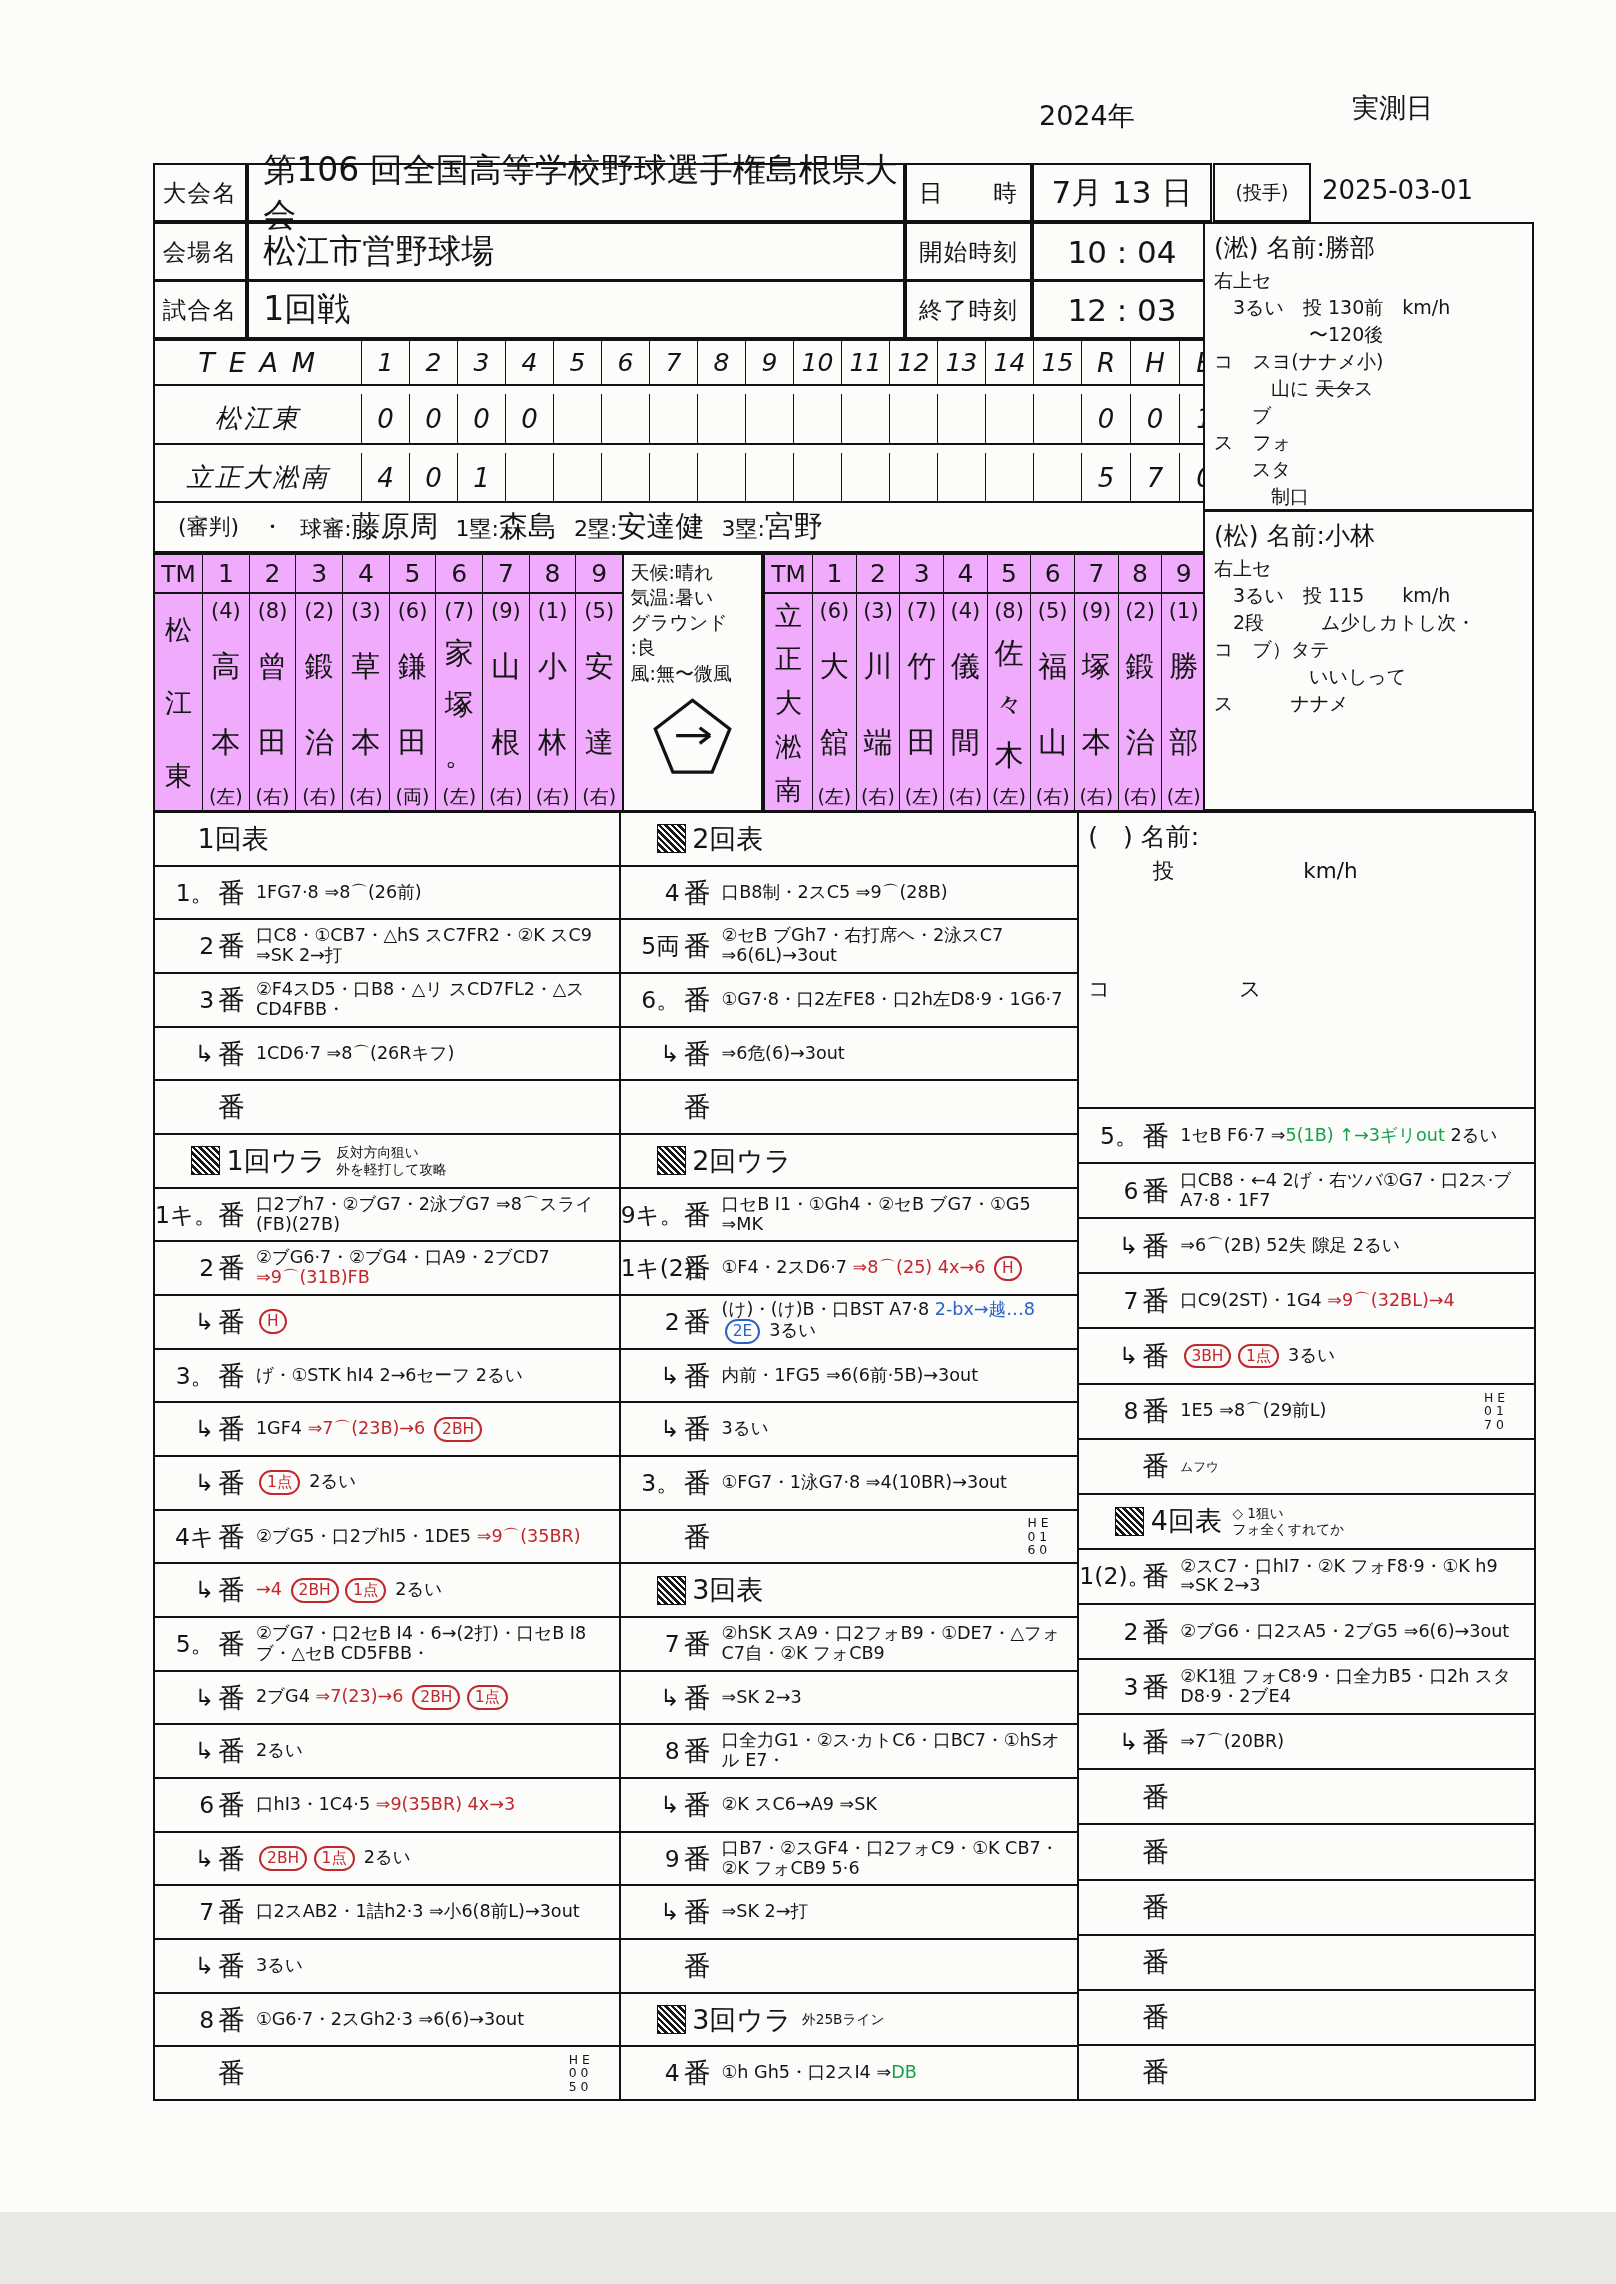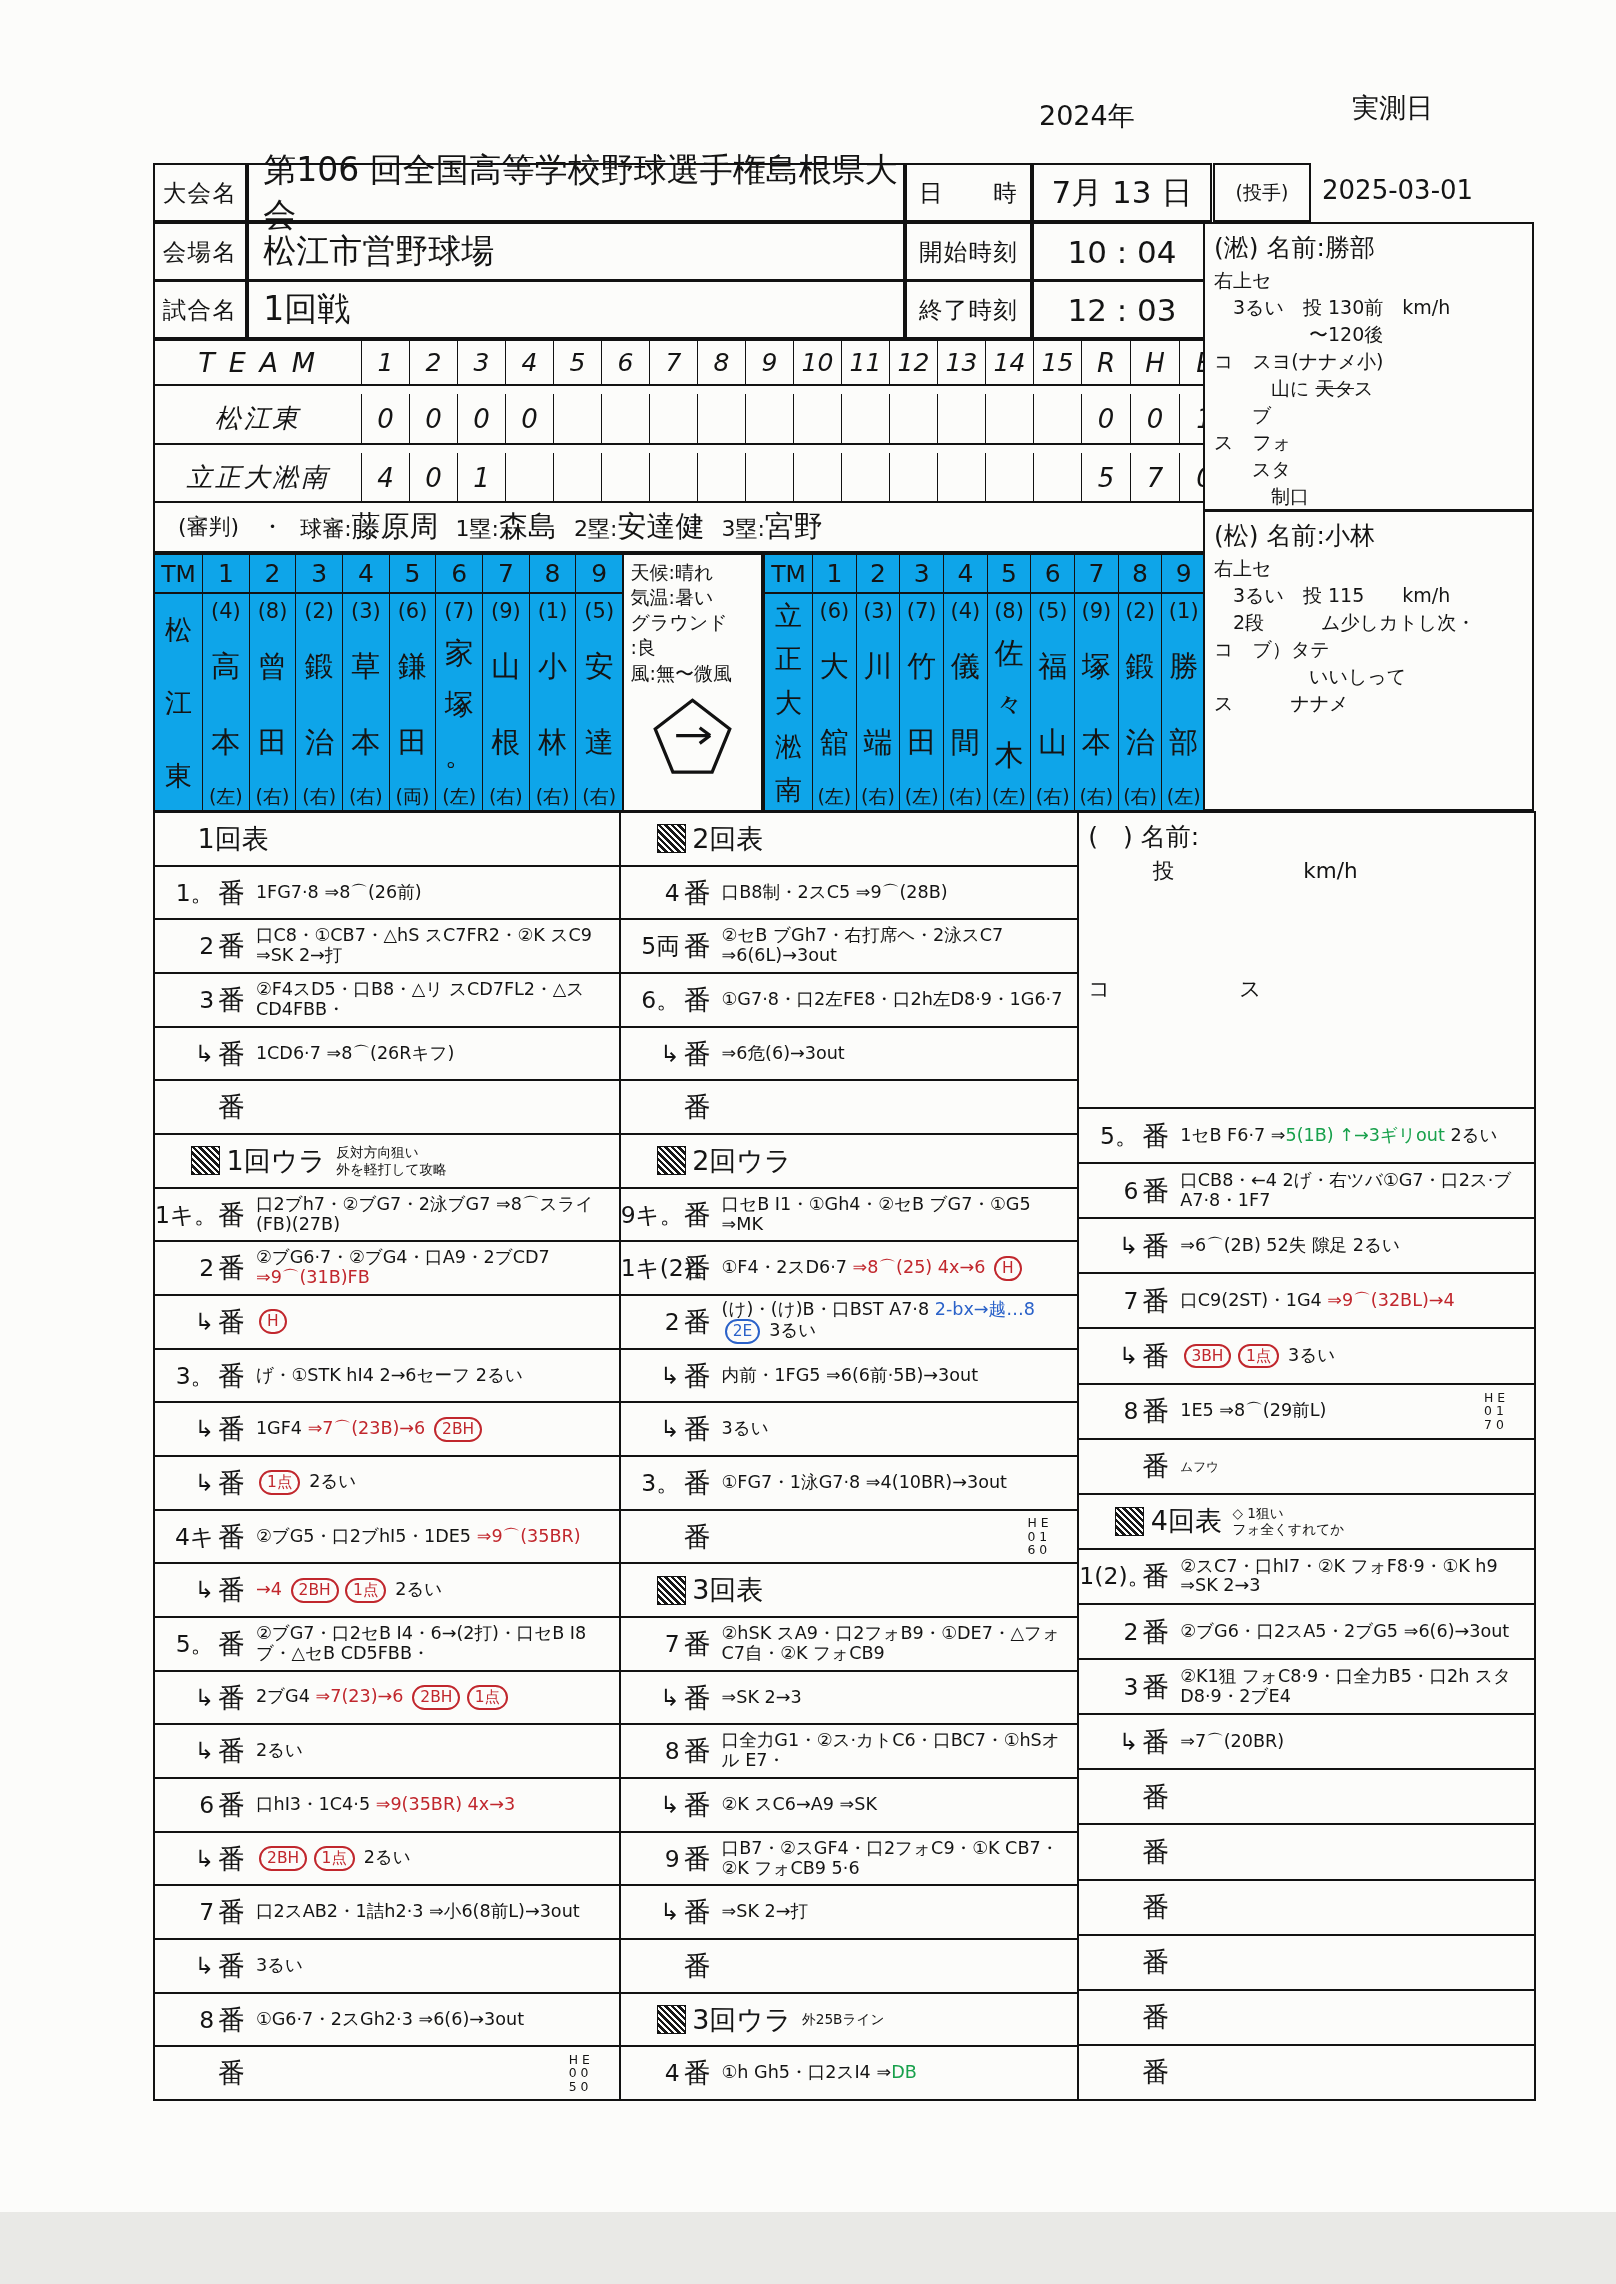--- a/index.html
+++ b/index.html
@@ -36,21 +36,21 @@
   .sb-rhe{width:49px;flex:none;font-size:26px;}
   .sb-row:not(.sb-head) .sb-cell{font-size:26px;margin-top:8px;}
 
   
   #umpires{position:absolute;left:0;top:340px;width:1077px;height:50px;border:2px solid #121212;border-top:none;
            box-sizing:border-box;display:flex;align-items:center;padding:0 23px;gap:17px;white-space:nowrap;overflow:hidden;}
   #umpires .role{font-size:22px;}
   #umpires .uname{font-size:29px;}
 
   
-  .lu{position:absolute;top:390px;height:259px;border:2px solid #121212;box-sizing:border-box;background:#0ea5e9;}
+  .lu{position:absolute;top:390px;height:259px;border:2px solid #121212;box-sizing:border-box;background:#f0abfc;}
   #lineup-left{left:0;width:471px;}
   #lineup-right{left:610px;width:444px;}
   .lu-head{display:flex;height:39px;border-bottom:2px solid #121212;box-sizing:border-box;}
   .lu-tm{width:48px;flex:none;border-right:1.3px solid #121212;display:flex;align-items:center;justify-content:center;font-size:23.5px;box-sizing:border-box;}
   .lu-col{flex:1;border-right:1.3px solid #121212;display:flex;align-items:center;justify-content:center;font-size:25px;box-sizing:border-box;}
   .lu-col:last-child{border-right:none;}
   .lu-body{display:flex;height:218px;}
   .lu-team{width:48px;flex:none;border-right:1.3px solid #121212;display:flex;flex-direction:column;justify-content:space-around;align-items:center;font-size:27px;box-sizing:border-box;}
   .lu-player{flex:1;display:flex;flex-direction:column;border-right:1.3px solid #121212;box-sizing:border-box;overflow:hidden;}
   .lu-player:last-child{border-right:none;}

